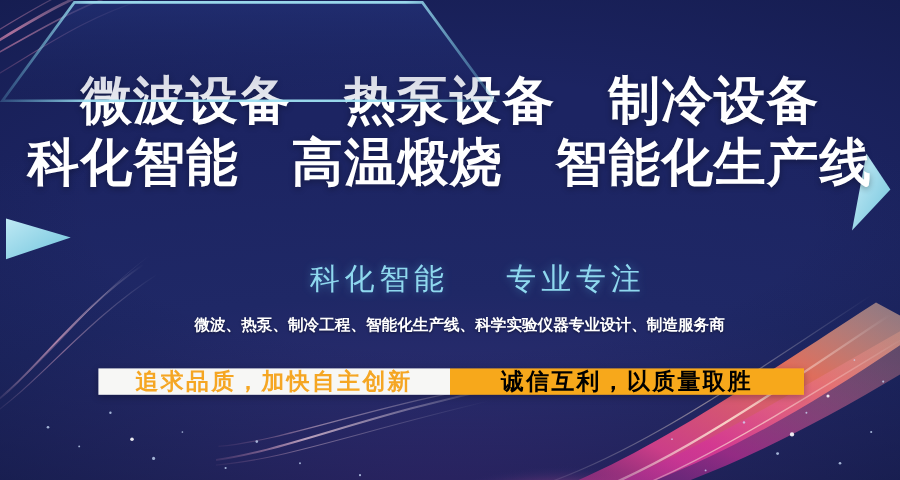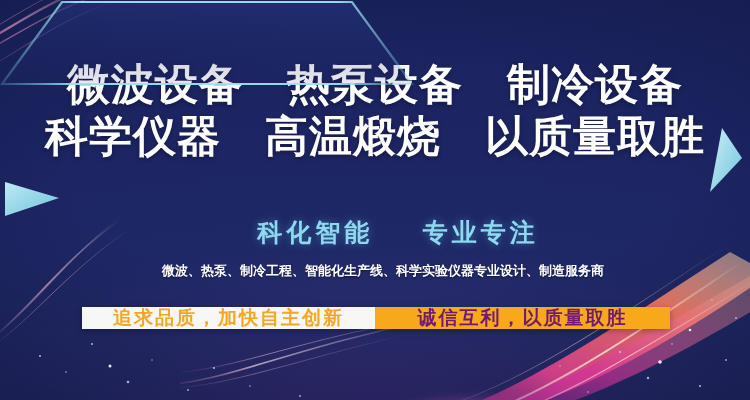--- a/index.html
+++ b/index.html
@@ -110,21 +110,21 @@
   }
   .trap-svg { position: absolute; inset: 0; }
 
   .slogan {
     position: absolute;
     left: 0; right: 0;
     top: 216px;
     text-align: center;
     color: #8fd8ee;
     font-size: 25px;
-    font-weight: 700;
+    font-weight: 400;
     letter-spacing: 4px;
     text-shadow: 0 0 8px rgba(90,200,235,.45);
     margin-left: 46px;
   }
   .slogan .sp { display: inline-block; width: 24px; }
 
   .subline {
     position: absolute;
     left: 0; right: 0;
     top: 262px;
@@ -154,21 +154,21 @@
     display: flex;
     align-items: center;
     justify-content: center;
     font-size: 19px;
     font-weight: 700;
     letter-spacing: 2px;
   }
   .ribbon-right {
     flex: 1 1 auto;
     background: #f7a81b;
-    color: #701a75;
+    color: #000000;
     display: flex;
     align-items: center;
     justify-content: center;
     font-size: 19px;
     font-weight: 700;
     letter-spacing: 2px;
   }
 </style>
 </head>
 <body>
@@ -299,21 +299,21 @@
       <linearGradient id="gar" x1="0" y1="0" x2="1" y2="1">
         <stop offset="0%" stop-color="#cdeef7"></stop>
         <stop offset="100%" stop-color="#6fc4dd"></stop>
       </linearGradient>
     </defs>
     <polygon points="18,0 38,30 6,64" fill="url(#gar)"></polygon>
   </svg>
 
   <div class="headline">
     <span class="line">微波设备　热泵设备　制冷设备</span>
-    <span class="line line2">科学仪器　高温煅烧　以质量取胜</span>
+    <span class="line line2">科化智能　高温煅烧　智能化生产线</span>
   </div>
 
   <svg class="trapezoid trap-svg" viewBox="0 0 414 86" preserveAspectRatio="none">
     <defs>
       <linearGradient id="gtrapline" x1="0" y1="0" x2="1" y2="0">
         <stop offset="0%" stop-color="#6fc4dd" stop-opacity=".25"></stop>
         <stop offset="18%" stop-color="#9fe0f2" stop-opacity=".95"></stop>
         <stop offset="82%" stop-color="#9fe0f2" stop-opacity=".95"></stop>
         <stop offset="100%" stop-color="#6fc4dd" stop-opacity=".25"></stop>
       </linearGradient>

